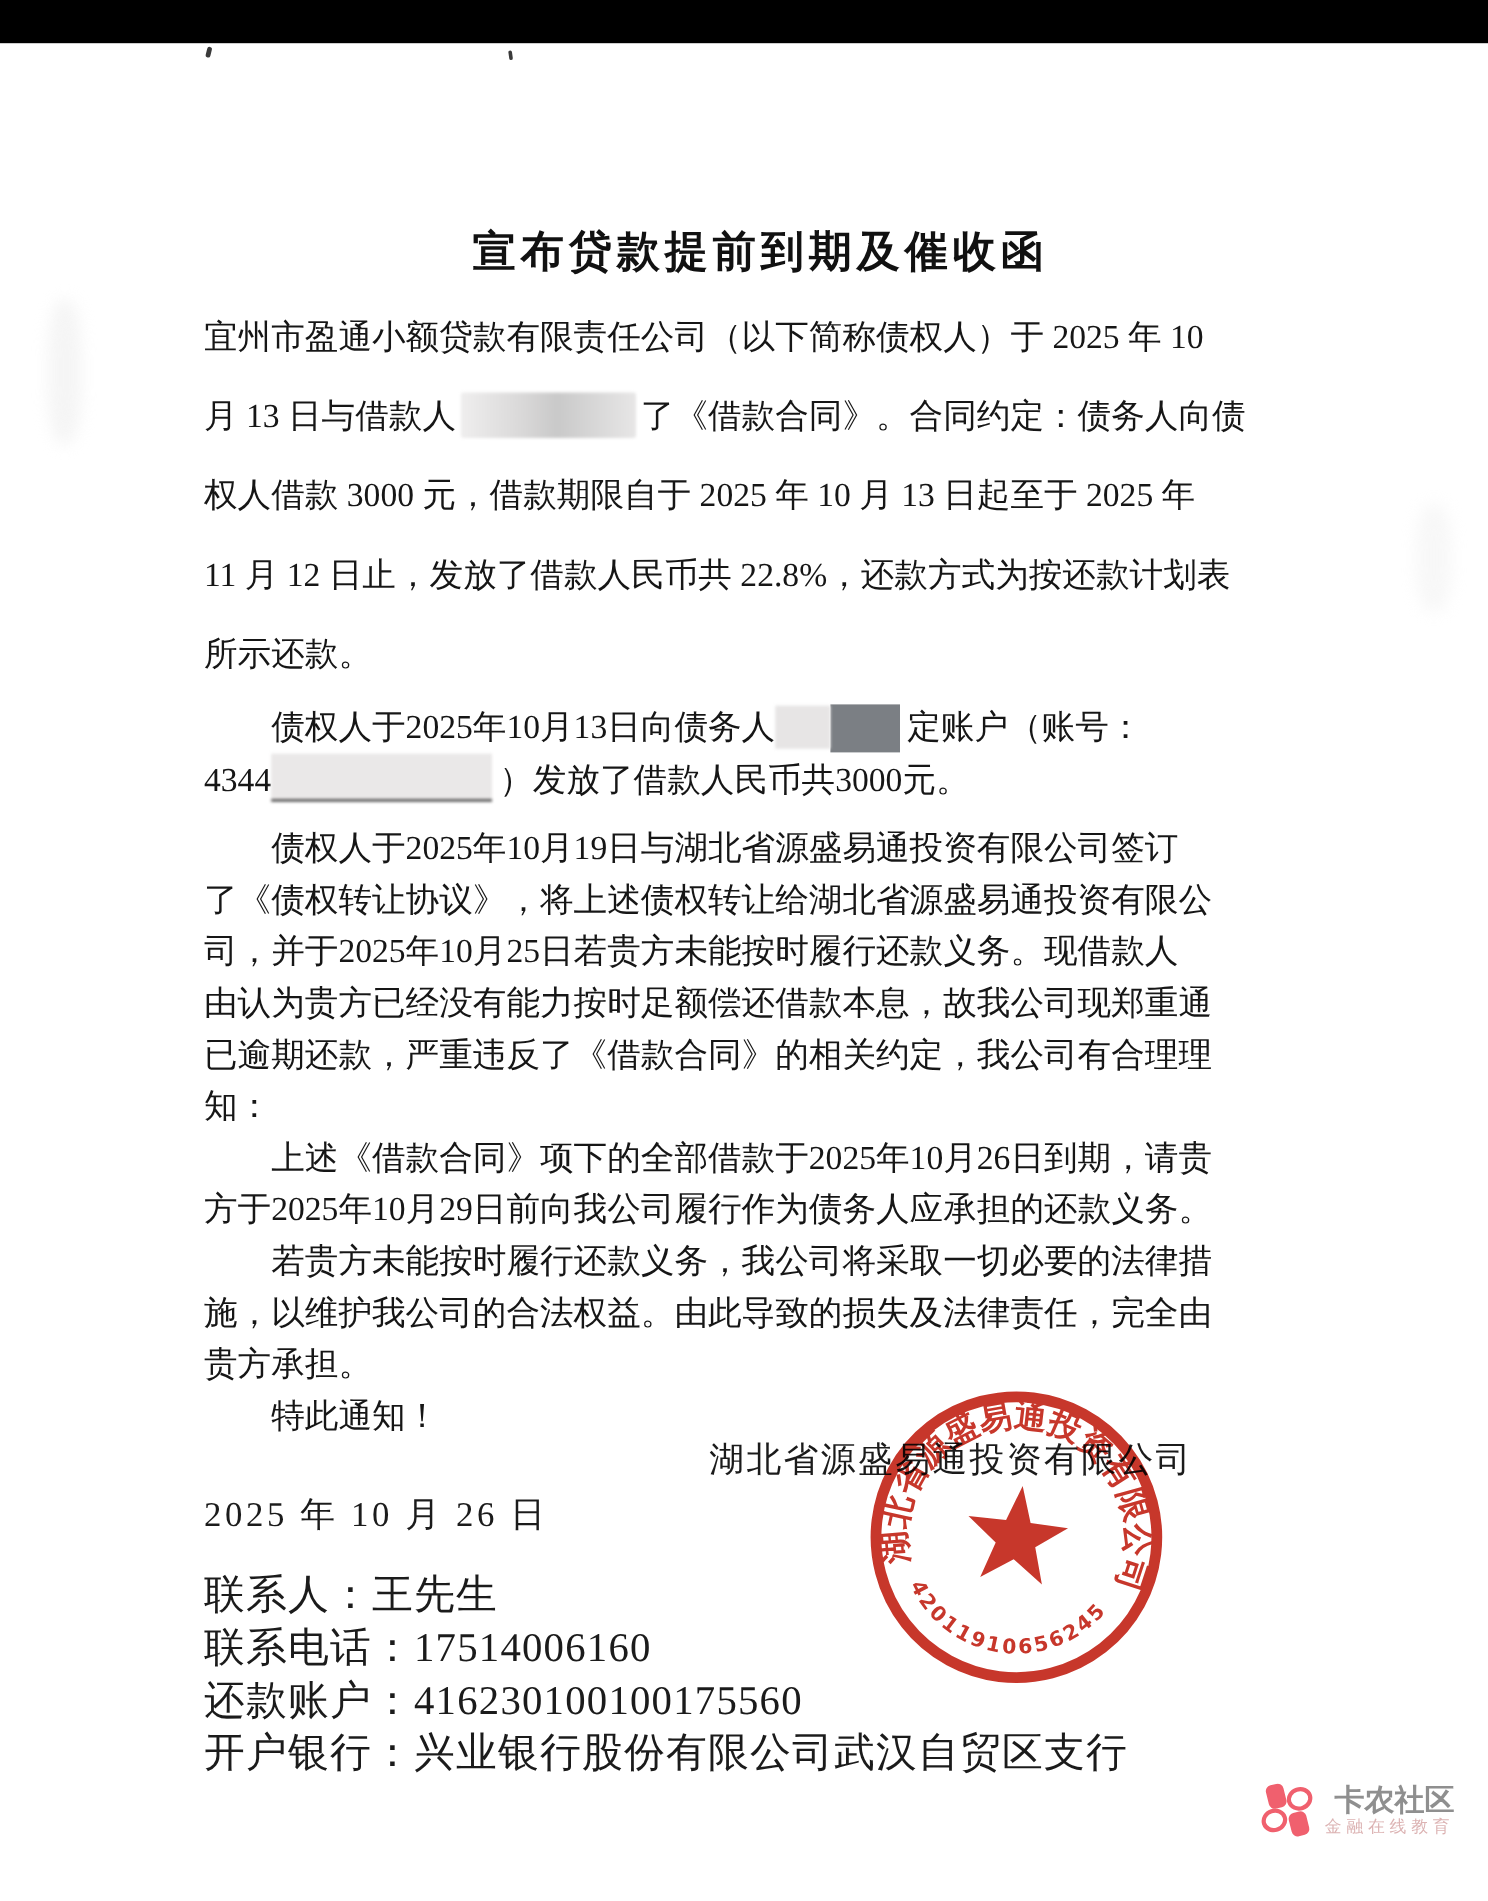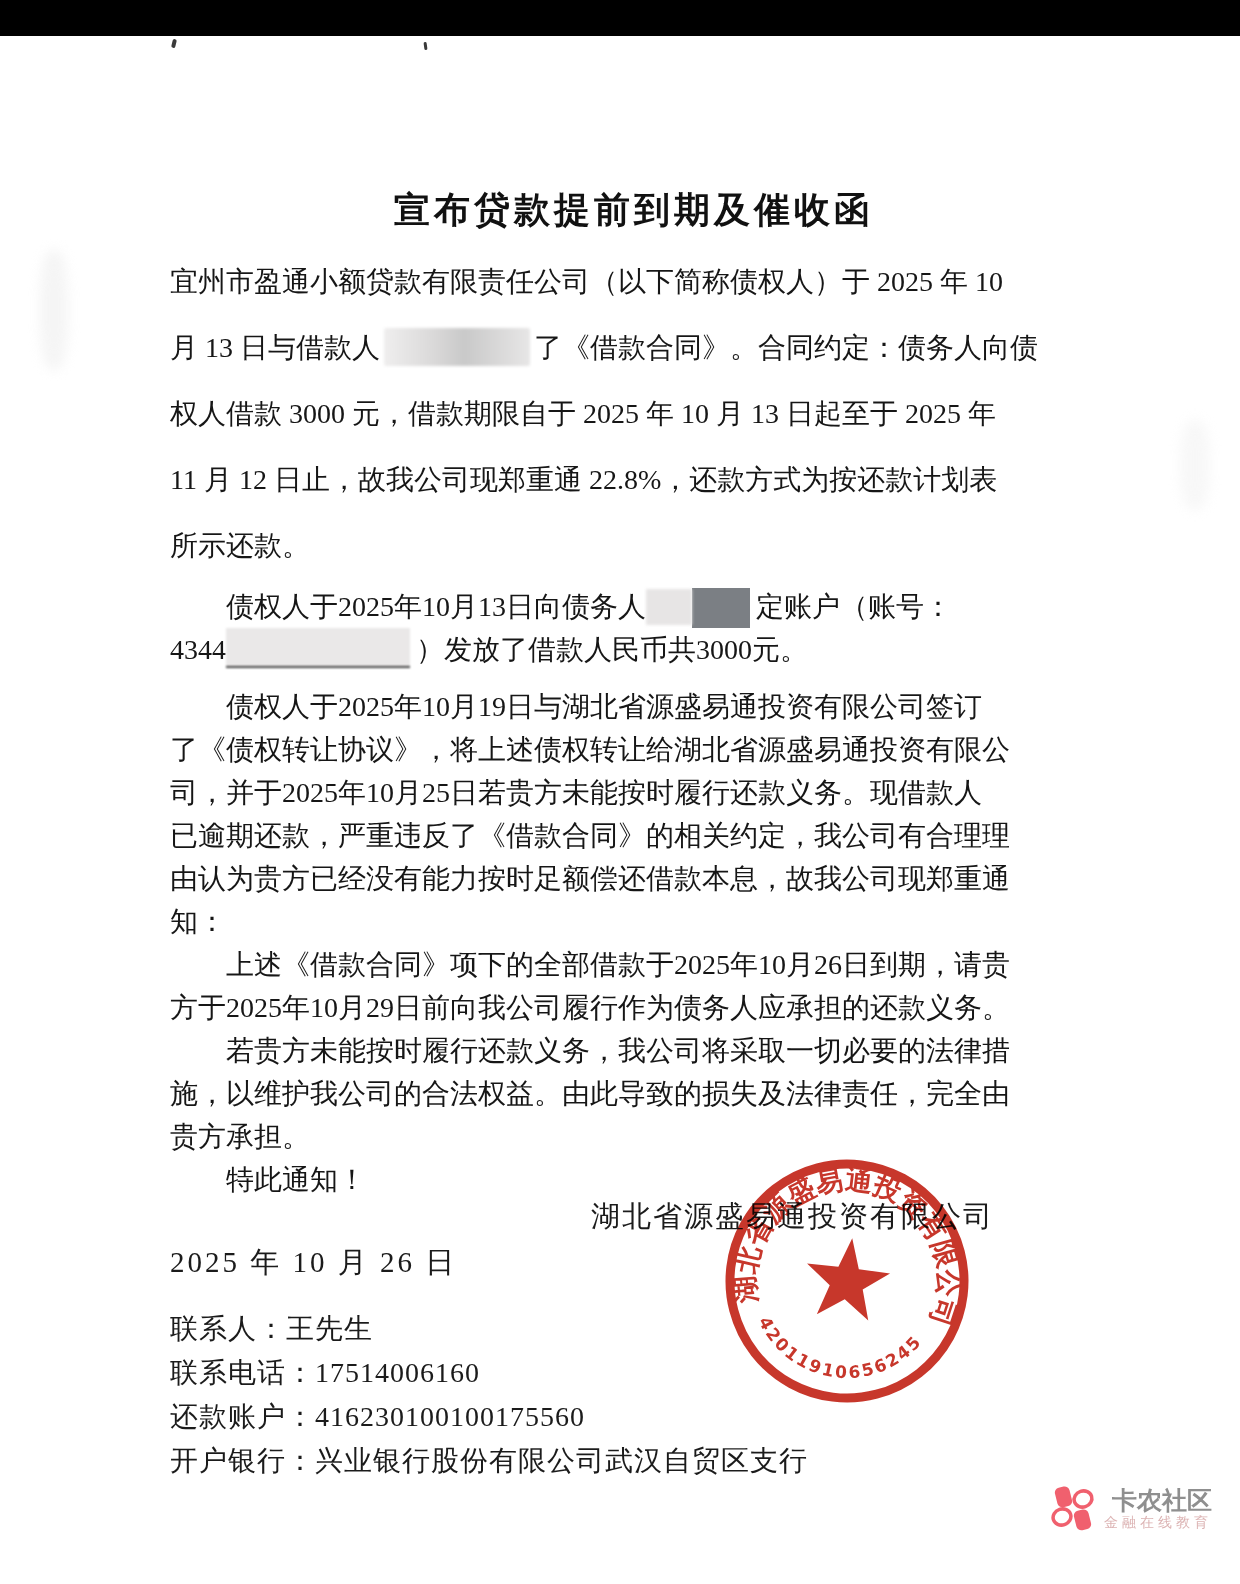--- a/index.html
+++ b/index.html
@@ -36,21 +36,21 @@
       background:linear-gradient(90deg,#efeeee 0%,#d9d8d8 35%,#c9c9c9 55%,#e7e6e6 100%);}
   .r3a{width:46px;height:36px;background:#e7e5e5;filter:blur(1.5px);}
   .r3b{width:58px;height:40px;background:#7b7f84;margin-right:6px;vertical-align:-12px;}
   .r4{width:184px;height:38px;background:#eae8e8;filter:blur(1.2px);
       border-bottom:2px solid #444;margin-right:6px;}
 
   .sig-block{margin-top:-8px;}
   .sig-company{font-size:29px;line-height:46px;text-align:right;margin-right:104px;letter-spacing:2px;}
   .sig-date{font-size:29px;line-height:46px;text-align:left;margin-right:58px;letter-spacing:3px;}
   .contacts{margin-top:22px;}
-  .contact-line{font-size:28px;line-height:44px;letter-spacing:1px;}
+  .contact-line{font-size:34px;line-height:44px;letter-spacing:1px;}
 
   .seal{position:absolute;left:714px;top:1148px;width:266px;height:266px;
         mix-blend-mode:multiply;opacity:.93;}
   .watermark{position:absolute;left:1050px;top:1486px;display:flex;align-items:center;gap:8px;text-align:right;}
   .wm-icon{width:46px;height:46px;flex:0 0 auto;}
   .wm-name{font-family:"Liberation Sans","DejaVu Sans",sans-serif;font-size:25px;font-weight:bold;color:#8f8f8f;line-height:26px;}
   .wm-tag{font-family:"Liberation Sans","DejaVu Sans",sans-serif;font-size:14px;color:#dcb3b3;letter-spacing:4px;line-height:18px;}
 </style>
 </head>
 <body>
@@ -63,29 +63,29 @@
   <div class="smudge m2"></div>
 </div>
 
 <div class="content">
   <div class="doc-title">宣布贷款提前到期及催收函</div>
 
   <div>
       <div class="line lh-xl"><span>宜州市盈通小额贷款有限责任公司（以下简称债权人）于 </span><span class="u">2025 年 10</span></div>
       <div class="line lh-xl"><span class="u">月 13 日</span><span>与借款人</span><span class="redact r2"></span><span>了《借款合同》。合同约定：债务人向债</span></div>
       <div class="line lh-xl"><span>权人借款 </span><span class="u">3000</span><span> 元，借款期限自于 </span><span class="u">2025 年 10 月 13</span><span> 日起至于 </span><span class="u">2025 年</span></div>
-      <div class="line lh-xl"><span class="u">11 月 12</span><span> 日止，故我公司现郑重通 </span><span class="u">22.8%</span><span>，还款方式为按还款计划表</span></div>
+      <div class="line lh-xl"><span class="u">11 月 12</span><span> 日止，发放了借款人民币共 </span><span class="u">22.8%</span><span>，还款方式为按还款计划表</span></div>
       <div class="line lh-xl"><span>所示还款。</span></div>
       <div class="line lh-md indent gap-md"><span>债权人于</span><span class="u">2025年10月13日</span><span>向债务人</span><span class="redact r3a"></span><span class="redact r3b"></span><span>定账户（账号：</span></div>
       <div class="line lh-md"><span class="u">4344</span><span class="redact r4"></span><span>）发放了借款人民币共</span><span class="u">3000</span><span>元。</span></div>
       <div class="line lh-md indent gap-lg"><span>债权人于</span><span class="u">2025年10月19日</span><span>与湖北省源盛易通投资有限公司签订</span></div>
       <div class="line lh-md"><span>了《债权转让协议》，将上述债权转让给湖北省源盛易通投资有限公</span></div>
       <div class="line lh-md"><span>司，并于</span><span class="u">2025年10月25日</span><span>若贵方未能按时履行还款义务。现借款人</span></div>
+      <div class="line lh-md"><span>由认为贵方已经没有能力按时足额偿还借款本息，故我公司现郑重通</span></div>
       <div class="line lh-md"><span>已逾期还款，严重违反了《借款合同》的相关约定，我公司有合理理</span></div>
-      <div class="line lh-md"><span>由认为贵方已经没有能力按时足额偿还借款本息，故我公司现郑重通</span></div>
       <div class="line lh-md"><span>知：</span></div>
       <div class="line lh-md indent"><span>上述《借款合同》项下的全部借款于</span><span class="u">2025年10月26日</span><span>到期，请贵</span></div>
       <div class="line lh-md"><span>方于</span><span class="u">2025年10月29日</span><span>前向我公司履行作为债务人应承担的还款义务。</span></div>
       <div class="line lh-md indent"><span>若贵方未能按时履行还款义务，我公司将采取一切必要的法律措</span></div>
       <div class="line lh-md"><span>施，以维护我公司的合法权益。由此导致的损失及法律责任，完全由</span></div>
       <div class="line lh-md"><span>贵方承担。</span></div>
       <div class="line lh-md indent"><span>特此通知！</span></div>
     </div>
 
   <div class="sig-block">

